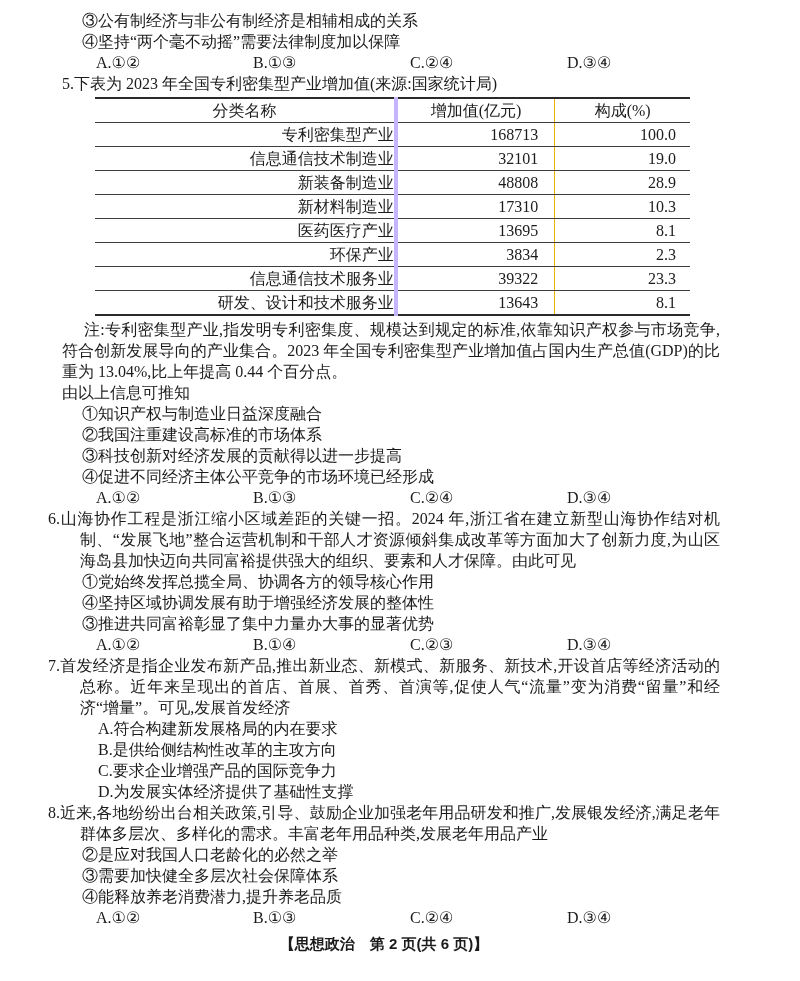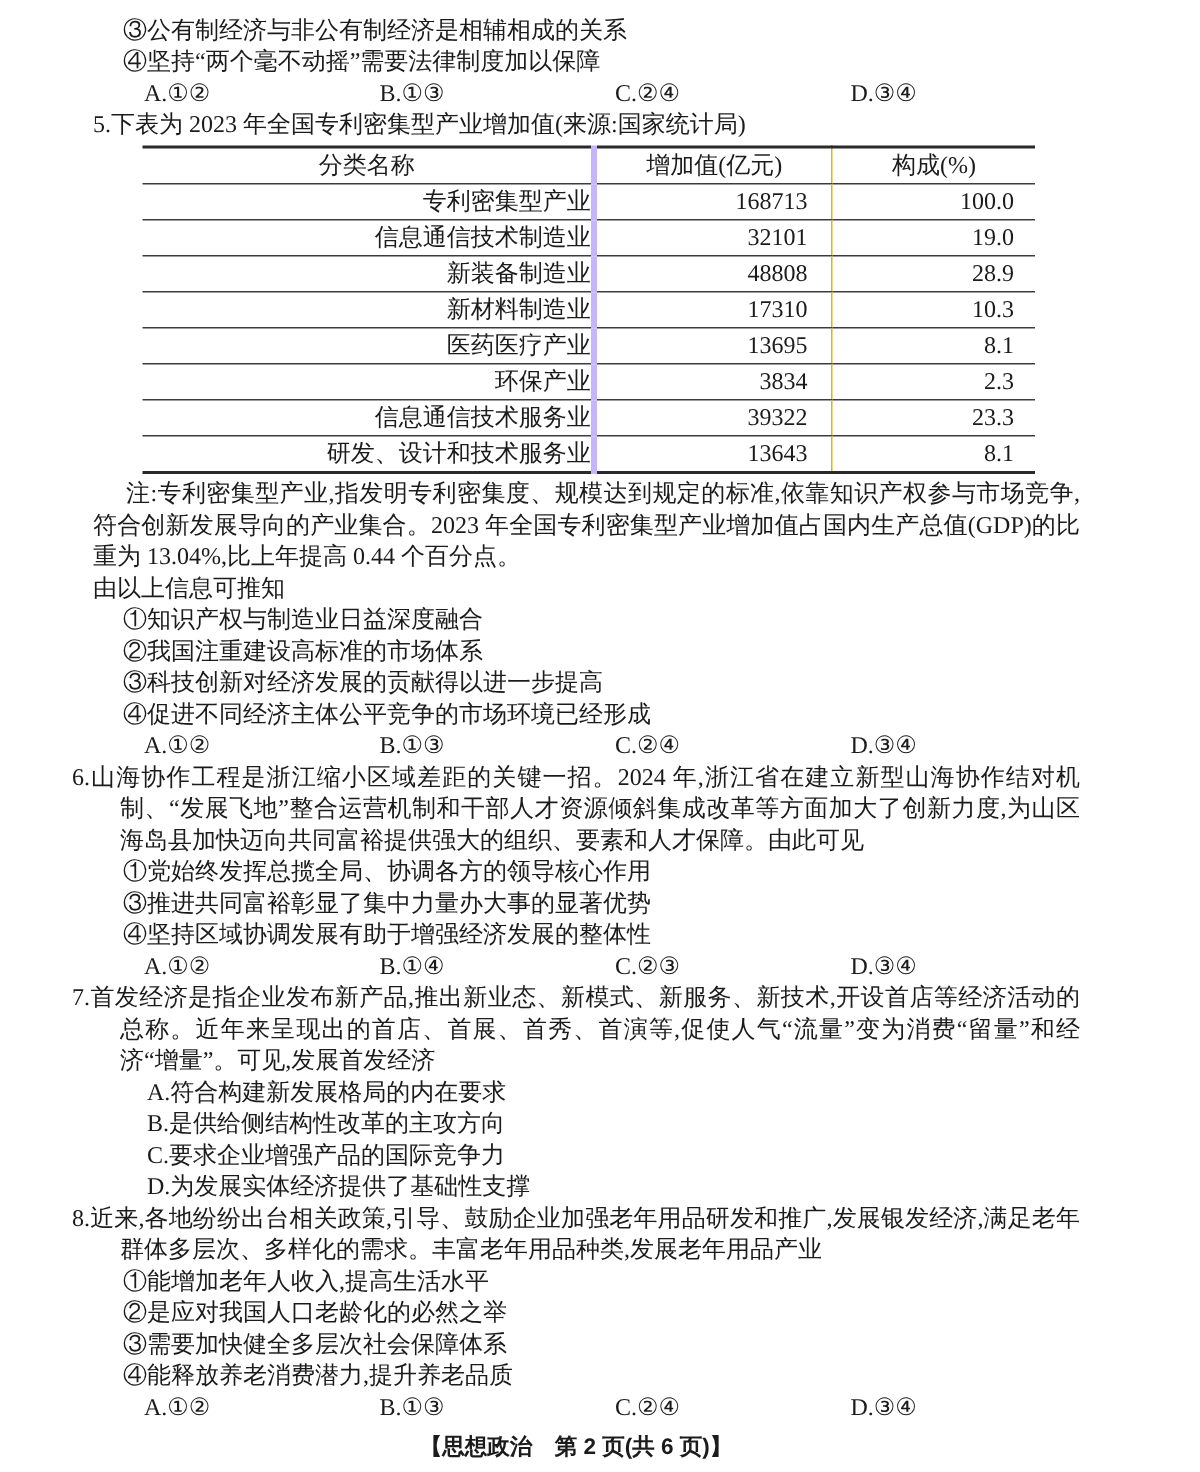--- a/index.html
+++ b/index.html
@@ -154,37 +154,36 @@
   <div class="stmt">④促进不同经济主体公平竞争的市场环境已经形成</div>
   <div class="answers">
     <span class="ans">A.①②</span>
     <span class="ans">B.①③</span>
     <span class="ans">C.②④</span>
     <span class="ans">D.③④</span>
   </div>
 
   <div class="qstem"><span>6.</span><span>山海协作工程是浙江缩小区域差距的关键一招。2024 年,浙江省在建立新型山海协作结对机制、“发展飞地”整合运营机制和干部人才资源倾斜集成改革等方面加大了创新力度,为山区海岛县加快迈向共同富裕提供强大的组织、要素和人才保障。由此可见</span></div>
   <div class="stmt">①党始终发挥总揽全局、协调各方的领导核心作用</div>
+  <div class="stmt">④坚持区域协调发展有助于增强经济发展的整体性</div>
   <div class="stmt">③推进共同富裕彰显了集中力量办大事的显著优势</div>
-  <div class="stmt">④坚持区域协调发展有助于增强经济发展的整体性</div>
   <div class="answers">
     <span class="ans">A.①②</span>
     <span class="ans">B.①④</span>
     <span class="ans">C.②③</span>
     <span class="ans">D.③④</span>
   </div>
 
   <div class="qstem"><span>7.</span><span>首发经济是指企业发布新产品,推出新业态、新模式、新服务、新技术,开设首店等经济活动的总称。近年来呈现出的首店、首展、首秀、首演等,促使人气“流量”变为消费“留量”和经济“增量”。可见,发展首发经济</span></div>
   <div class="opt-line">A.符合构建新发展格局的内在要求</div>
   <div class="opt-line">B.是供给侧结构性改革的主攻方向</div>
   <div class="opt-line">C.要求企业增强产品的国际竞争力</div>
   <div class="opt-line">D.为发展实体经济提供了基础性支撑</div>
 
   <div class="qstem"><span>8.</span><span>近来,各地纷纷出台相关政策,引导、鼓励企业加强老年用品研发和推广,发展银发经济,满足老年群体多层次、多样化的需求。丰富老年用品种类,发展老年用品产业</span></div>
-  <div class="stmt">①能增加老年人收入,提高生活水平</div>
   <div class="stmt">②是应对我国人口老龄化的必然之举</div>
   <div class="stmt">③需要加快健全多层次社会保障体系</div>
   <div class="stmt">④能释放养老消费潜力,提升养老品质</div>
   <div class="answers">
     <span class="ans">A.①②</span>
     <span class="ans">B.①③</span>
     <span class="ans">C.②④</span>
     <span class="ans">D.③④</span>
   </div>
 

